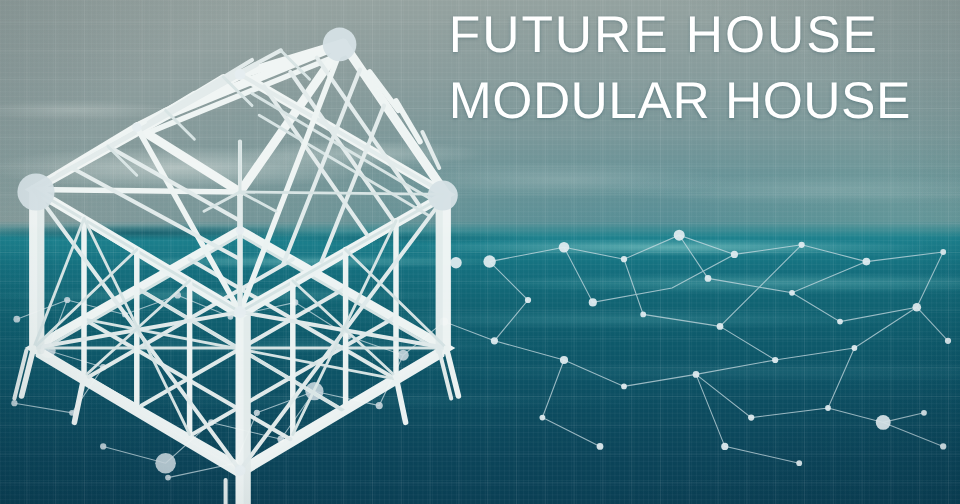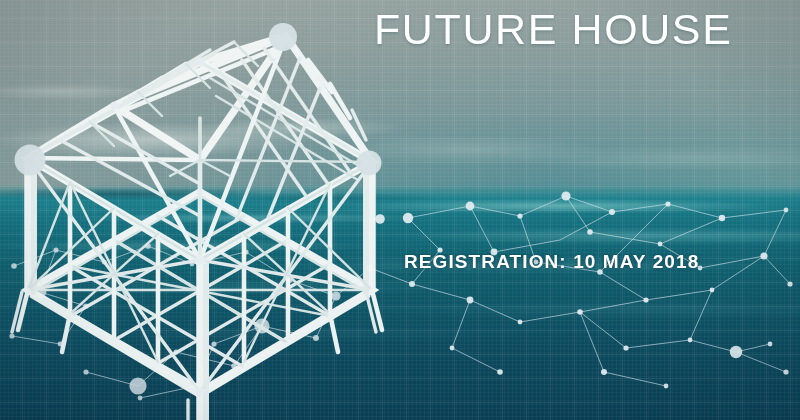--- a/index.html
+++ b/index.html
@@ -385,19 +385,19 @@
       <circle cx="200" cy="260" r="5"></circle>
       <circle cx="200" cy="392" r="4.5"></circle>
       <circle cx="200" cy="192" r="3.5"></circle>
     </g>
   </svg>
 
   <div class="layer vignette"></div>
 
   <div class="title-block">
     <div class="title-line l1">FUTURE HOUSE</div>
+    <div class="title-line l2">MODULAR HOUSE</div>
   </div>
 
   <div class="info-block">
-    <div class="info-line">REGISTRATION: 10 MAY 2018</div>
   </div>
 
 </div>
 
 </body></html>

